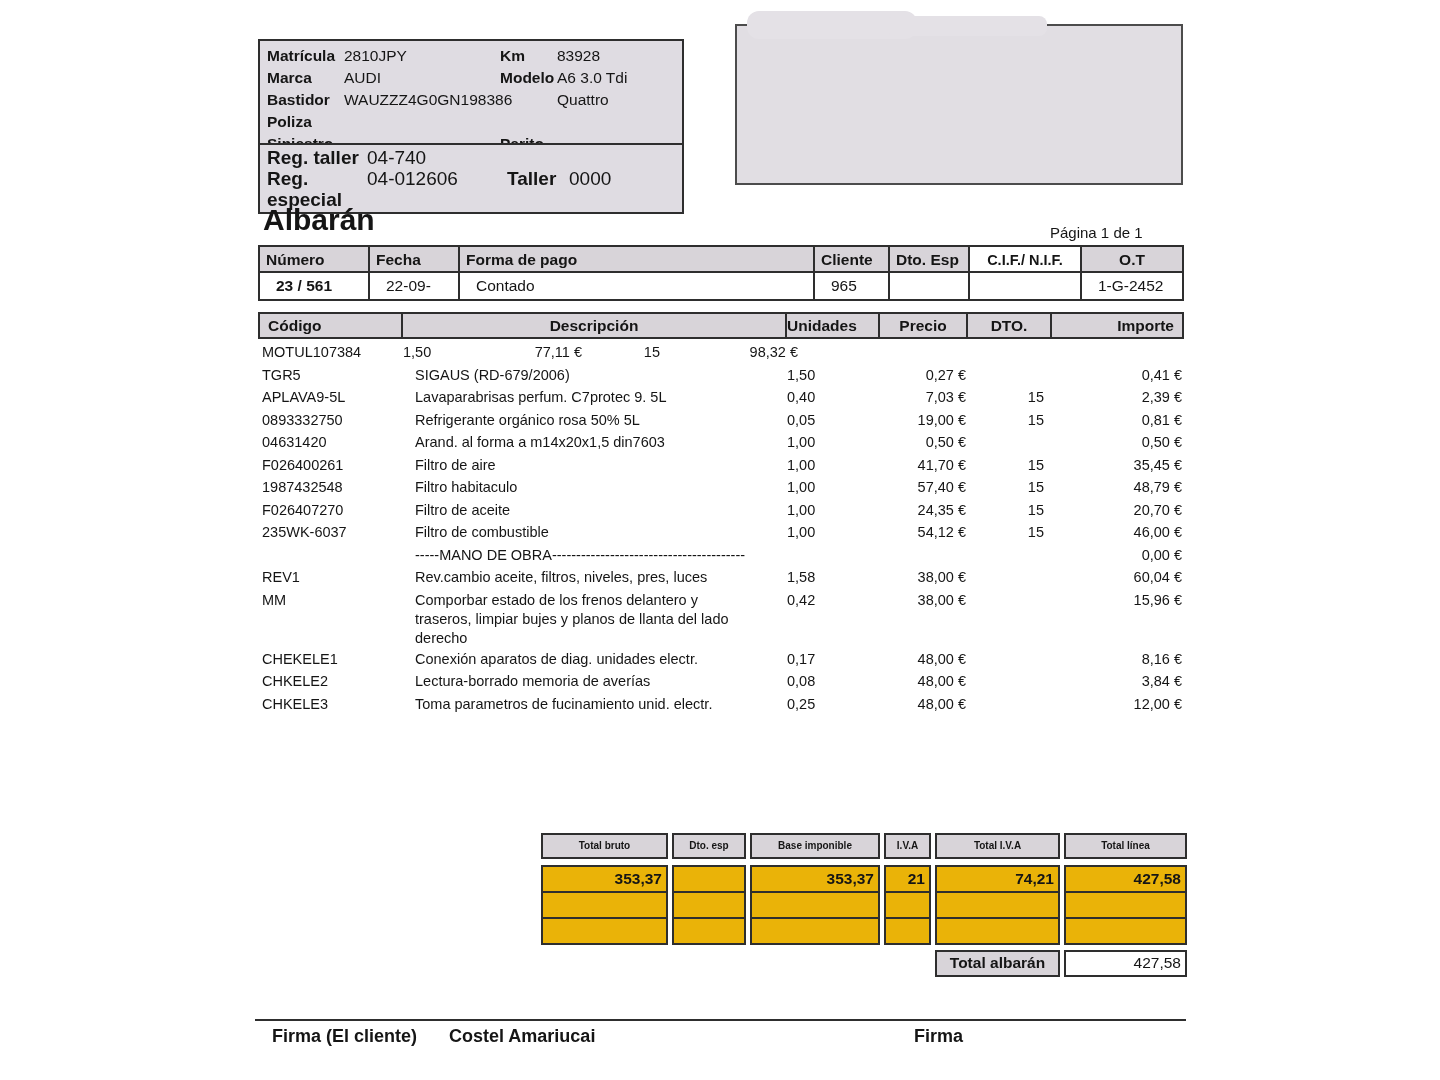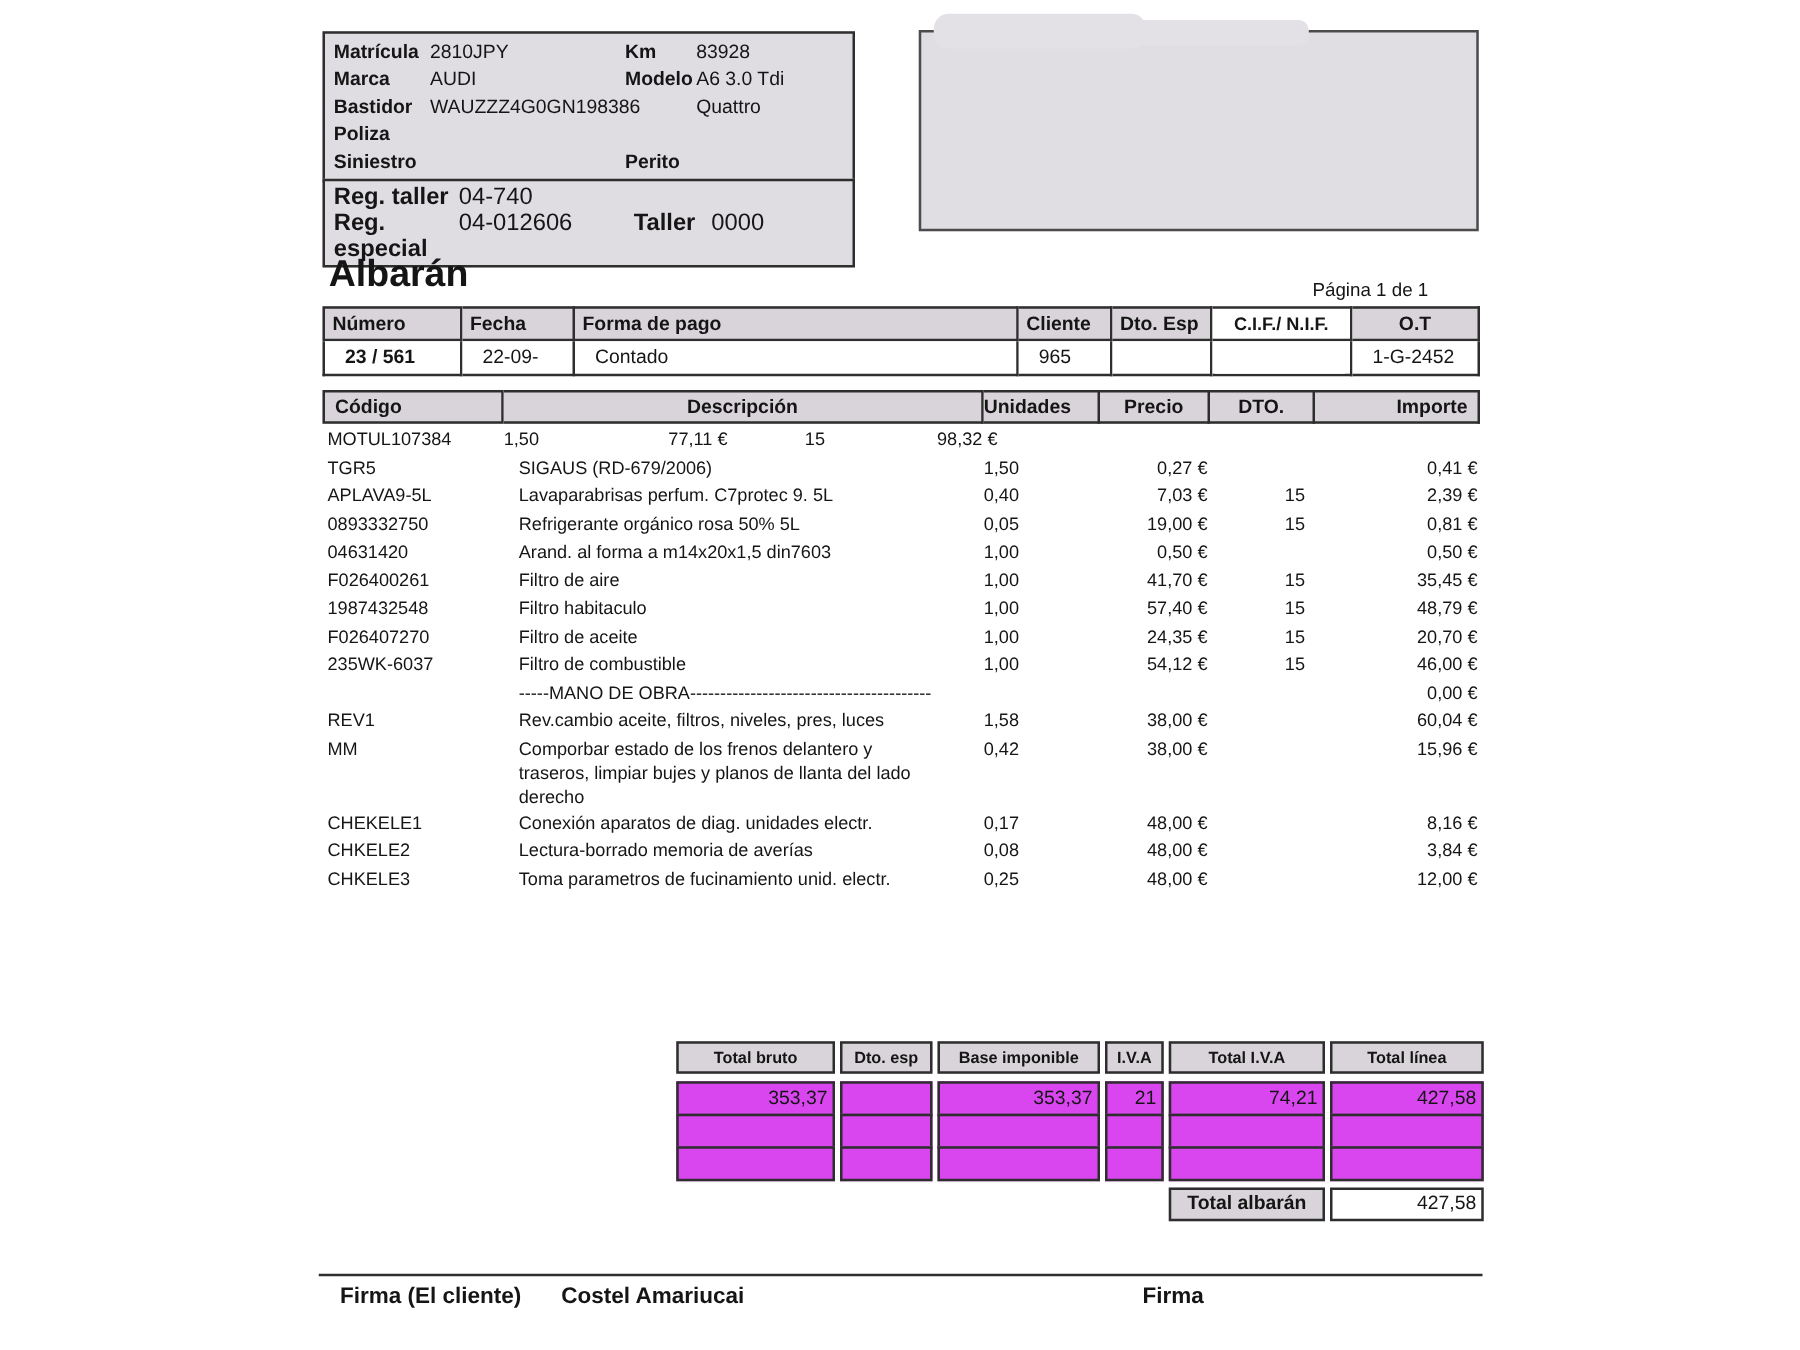--- a/index.html
+++ b/index.html
@@ -5,21 +5,21 @@
   html,body{margin:0;padding:0;}
   body{
     width:1440px;height:1080px;background:#ffffff;
     font-family:"Liberation Sans", sans-serif;color:#151515;
     position:relative;overflow:hidden;
   }
   .page{position:absolute;inset:0;}
 
   
   #vehicle-box{
-    position:absolute;left:258px;top:25px;width:426px;
+    position:absolute;left:258px;top:39px;width:426px;
     background:#dfdce2;border:2px solid #2e2e2e;
     padding:4px 0 3px 0;box-sizing:border-box;
   }
   .vrow{display:flex;line-height:22px;font-size:15.5px;}
   .vrow .l1{width:77px;font-weight:bold;padding-left:7px;flex:none;}
   .vrow .v1{width:156px;flex:none;}
   .vrow .l2{width:57px;font-weight:bold;flex:none;}
   .vrow .v2{flex:1;}
   #reg-box{
     position:absolute;left:258px;top:143px;width:426px;
@@ -100,25 +100,25 @@
   #totals{position:absolute;left:541px;top:833px;display:flex;gap:4px;}
   .tcol{display:flex;flex-direction:column;flex:none;}
   .tcol:nth-of-type(1){width:127px;}
   .tcol:nth-of-type(2){width:74px;}
   .tcol:nth-of-type(3){width:130px;}
   .tcol:nth-of-type(4){width:47px;}
   .tcol:nth-of-type(5){width:125px;}
   .tcol:nth-of-type(6){width:123px;}
   .t-head{
     box-sizing:border-box;height:26px;background:#d8d4d9;border:2px solid #2e2e2e;
-    font-weight:bold;font-size:13px;text-align:center;line-height:21px;margin-bottom:6px;
+    font-weight:bold;font-size:10px;text-align:center;line-height:21px;margin-bottom:6px;
   }
   .t-cell{
-    box-sizing:border-box;height:28px;border:2px solid #2e2e2e;background:#d946ef;
-    font-size:15.5px;text-align:right;padding-right:4px;line-height:24px;
+    box-sizing:border-box;height:28px;border:2px solid #2e2e2e;background:#eab308;
+    font-size:15.5px;text-align:right;padding-right:4px;line-height:24px;font-weight:bold;
   }
   .t-cell + .t-cell{margin-top:-2px;}
   #total-albaran-label{
     position:absolute;left:935px;top:950px;width:125px;height:27px;box-sizing:border-box;
     background:#d8d4d9;border:2px solid #2e2e2e;font-weight:bold;font-size:15.5px;
     text-align:center;line-height:22px;
   }
   #total-albaran-value{
     position:absolute;left:1064px;top:950px;width:123px;height:27px;box-sizing:border-box;
     background:#fff;border:2px solid #2e2e2e;font-size:15.5px;

